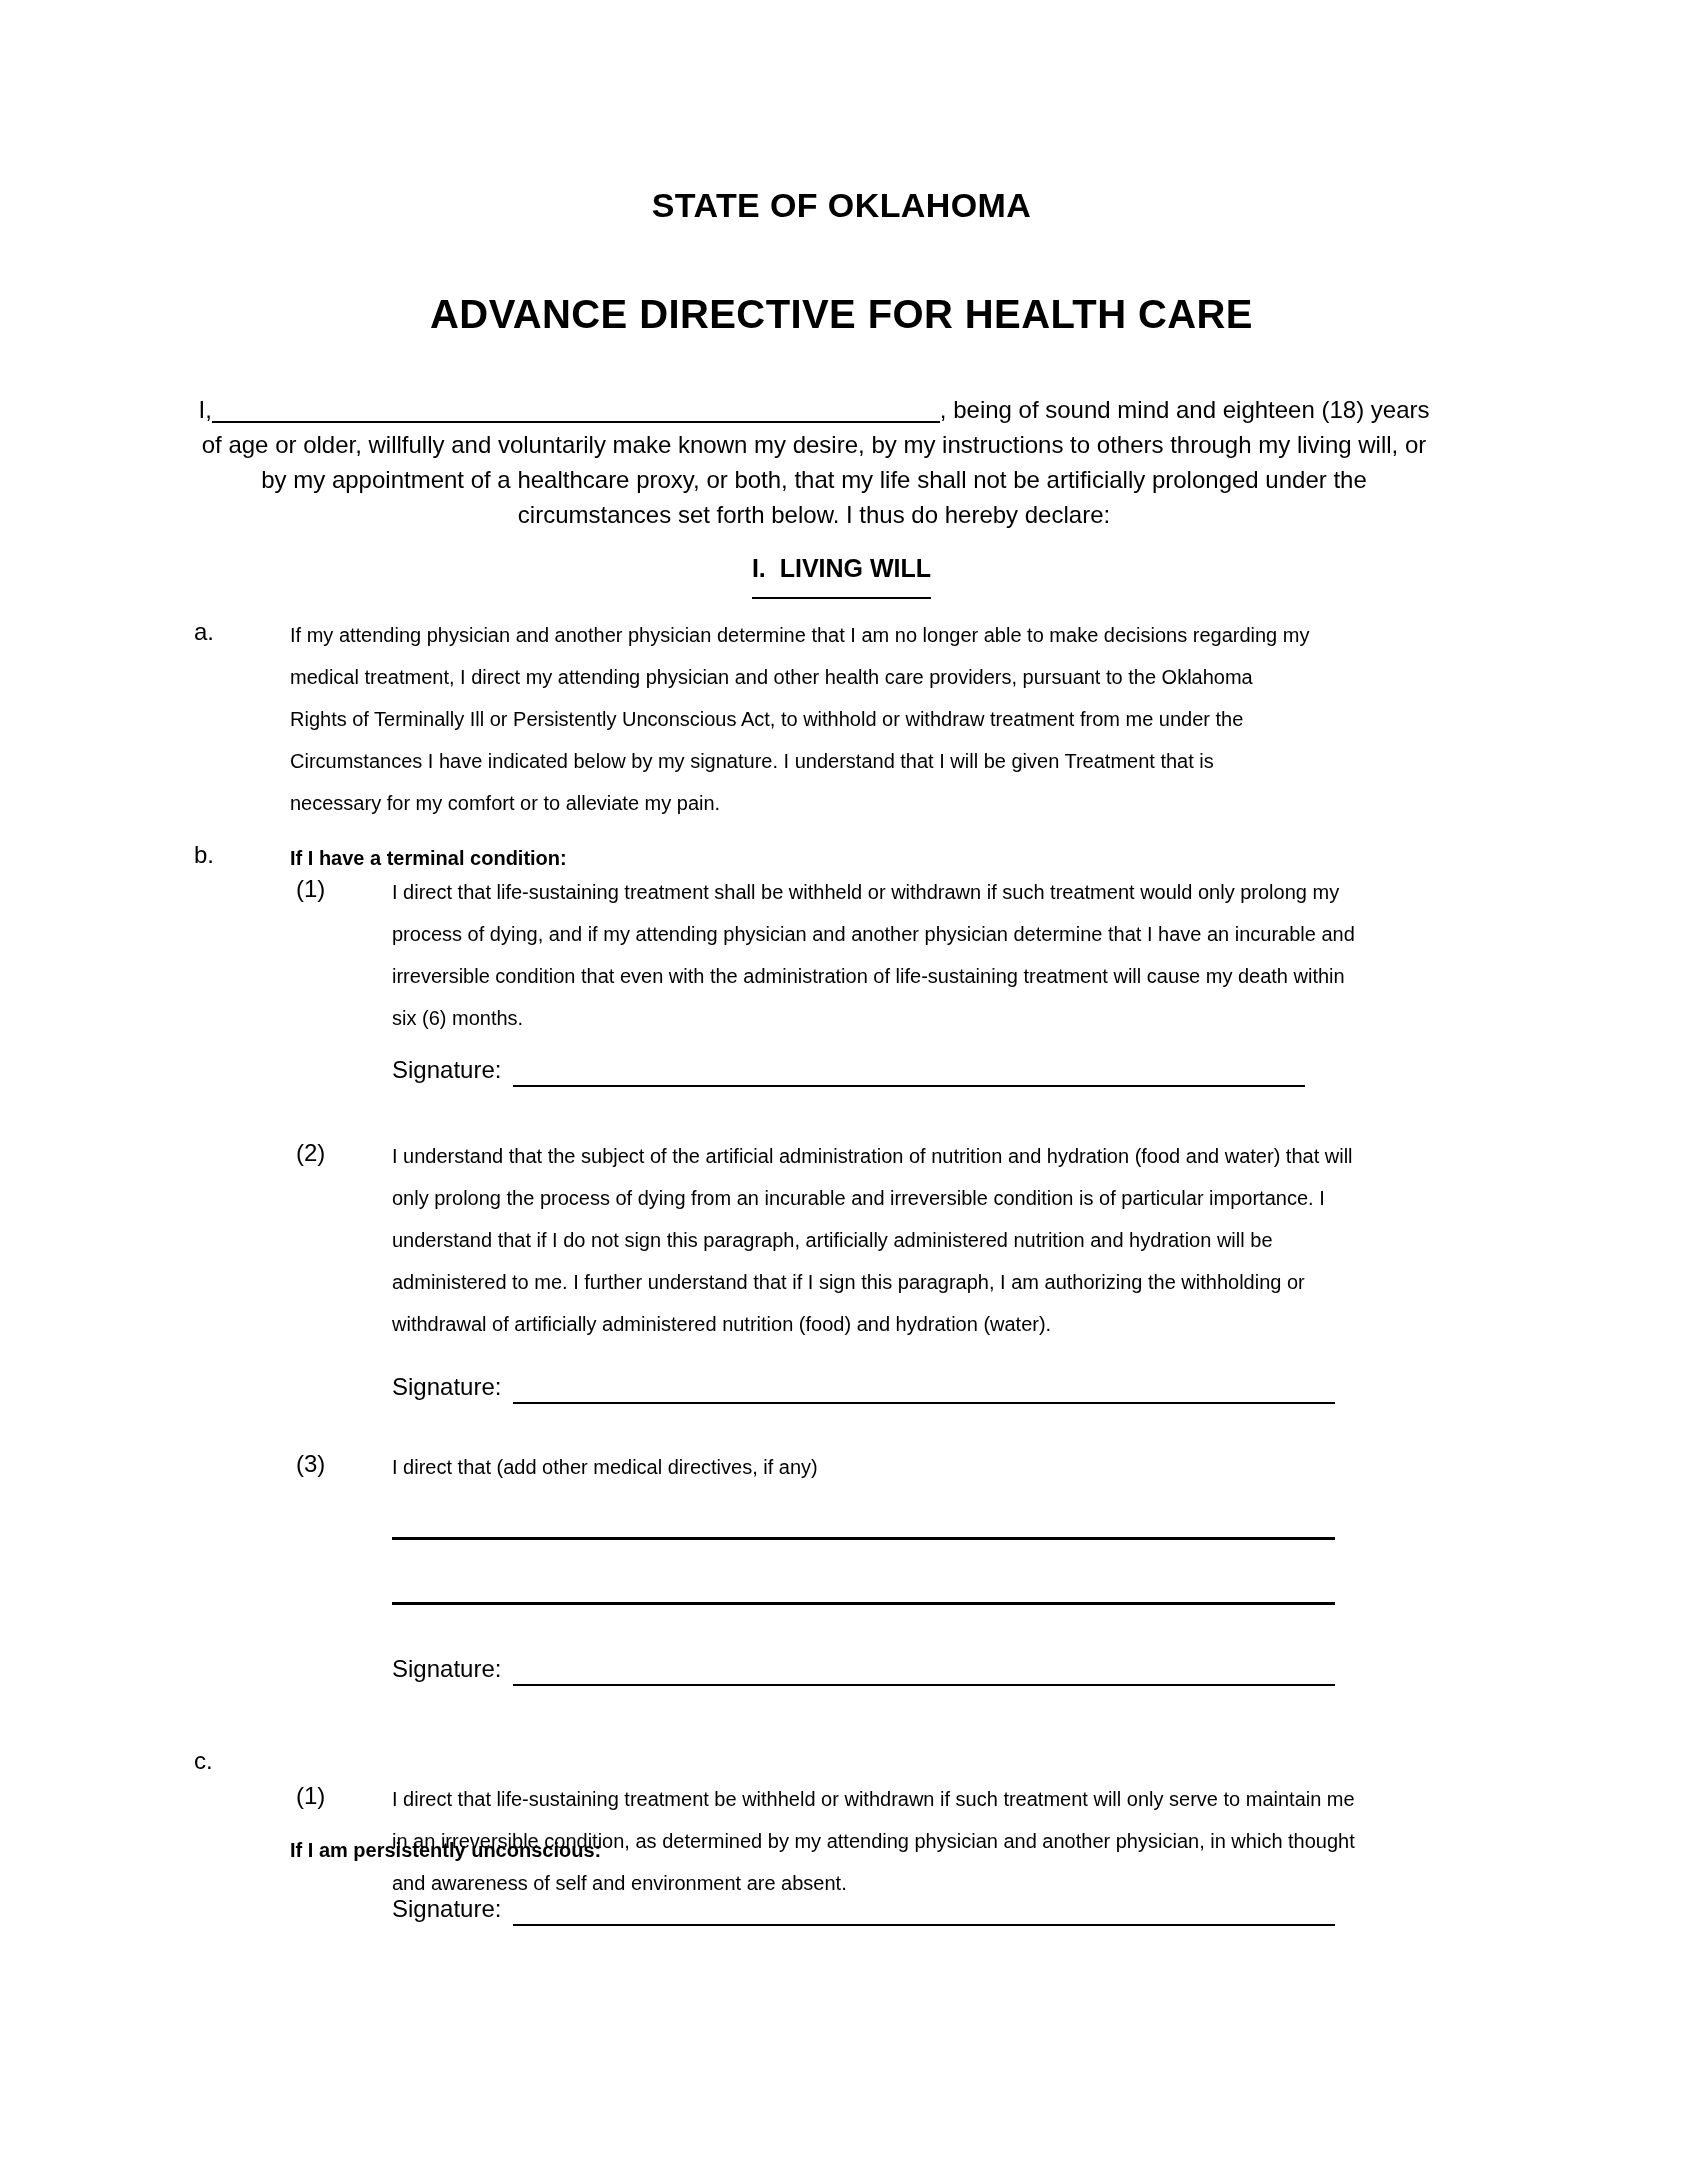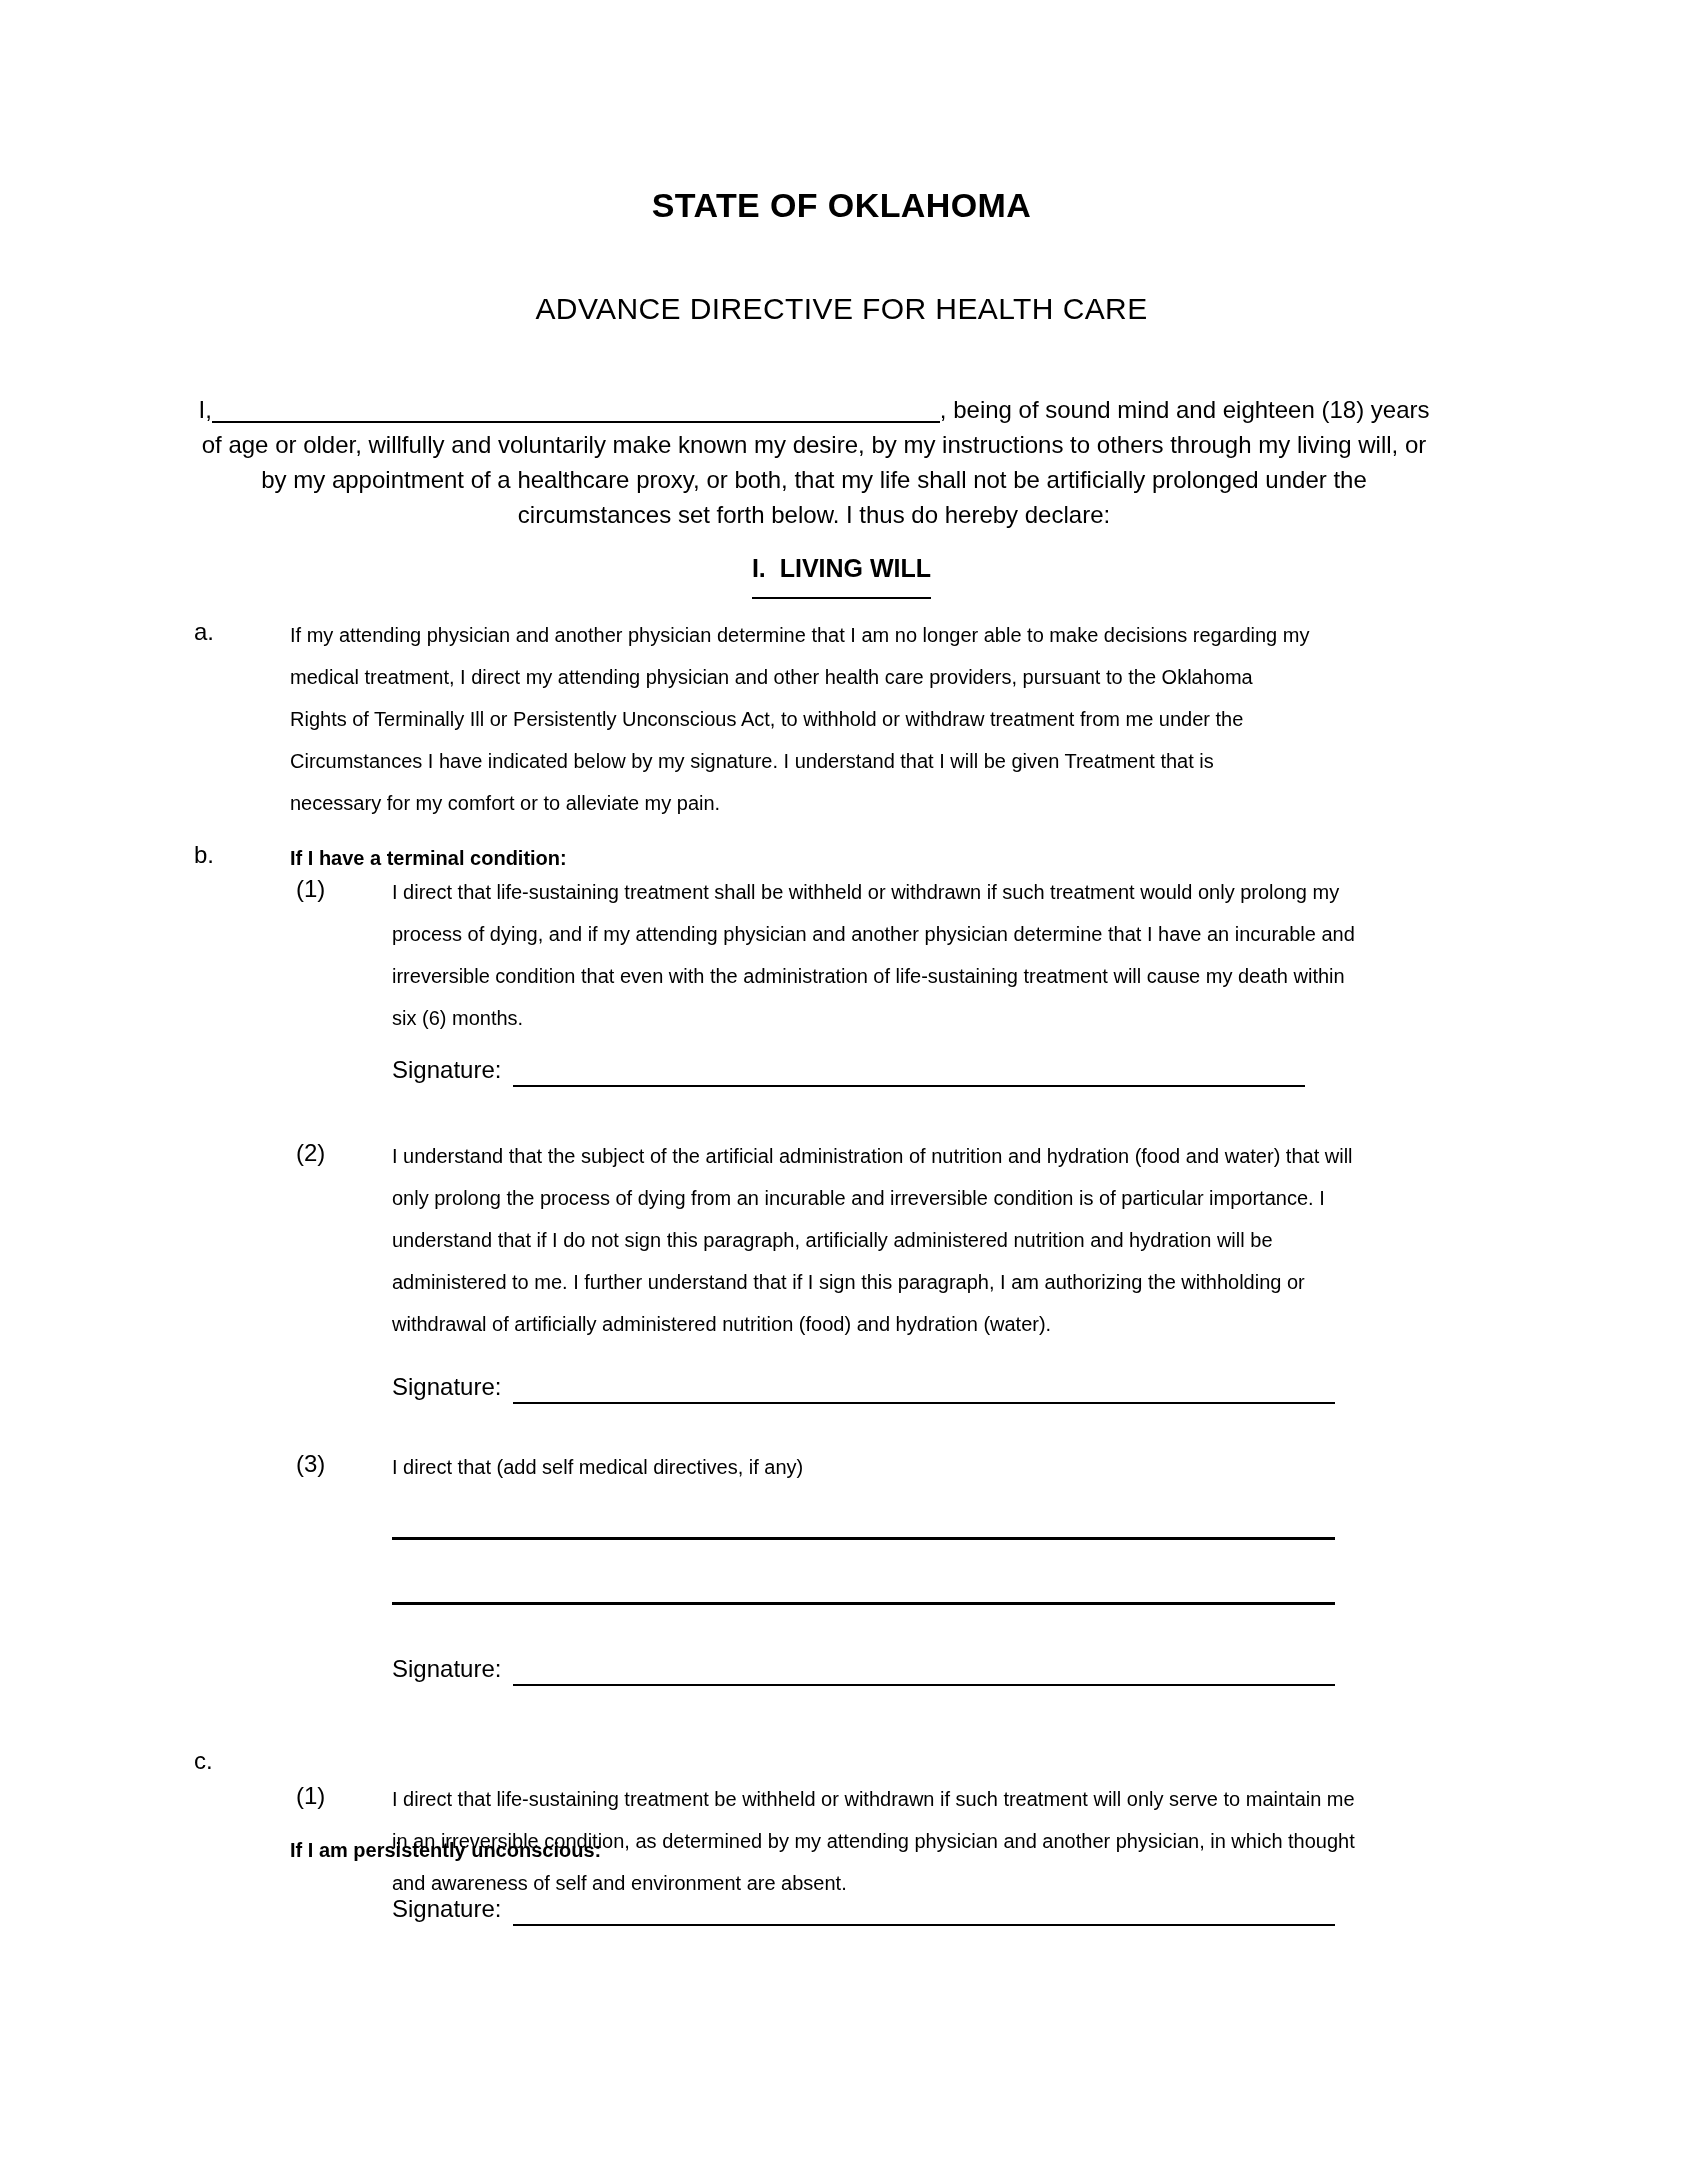--- a/index.html
+++ b/index.html
@@ -31,22 +31,22 @@
     text-align: center;
   }
   .doc-title-1 {
     top: 186px;
     font-size: 34px;
     font-weight: bold;
     letter-spacing: 0.4px;
   }
   .doc-title-2 {
     top: 292px;
-    font-size: 30px;
-    font-weight: normal;
+    font-size: 40px;
+    font-weight: bold;
     letter-spacing: 0.4px;
   }
 
   
   .intro {
     position: absolute;
     left: 194px;
     top: 392px;
     width: 1240px;
     font-size: 24px;
@@ -135,21 +135,21 @@
   <div class="blk" style="left:392px; top:871px; width:975px;">I direct that life-sustaining treatment shall be withheld or withdrawn if such treatment would only prolong my process of dying, and if my attending physician and another physician determine that I have an incurable and irreversible condition that even with the administration of life-sustaining treatment will cause my death within six (6) months.</div>
   <div class="sig-label" style="left:392px; top:1052px;">Signature:</div>
   <div class="sig-rule" style="left:513px; top:1085px; width:792px;"></div>
 
   <div class="marker" style="left:296px; top:1135px;">(2)</div>
   <div class="blk" style="left:392px; top:1135px; width:975px;">I understand that the subject of the artificial administration of nutrition and hydration (food and water) that will only prolong the process of dying from an incurable and irreversible condition is of particular importance.  I understand that if I do  not sign this paragraph, artificially administered nutrition and hydration will be administered to me.  I further understand that if I sign this paragraph, I am authorizing the withholding or withdrawal of artificially administered nutrition (food) and hydration (water).</div>
   <div class="sig-label" style="left:392px; top:1369px;">Signature:</div>
   <div class="sig-rule" style="left:513px; top:1402px; width:822px;"></div>
 
   <div class="marker" style="left:296px; top:1446px;">(3)</div>
-  <div class="blk" style="left:392px; top:1446px; width:975px;">I direct that (add self medical directives, if any)</div>
+  <div class="blk" style="left:392px; top:1446px; width:975px;">I direct that (add other medical directives, if any)</div>
 
   <div class="rule" style="left:392px; top:1537px; width:943px;"></div>
   <div class="rule" style="left:392px; top:1602px; width:943px;"></div>
 
   <div class="sig-label" style="left:392px; top:1651px;">Signature:</div>
   <div class="sig-rule" style="left:513px; top:1684px; width:822px;"></div>
 
   <div class="marker" style="left:194px; top:1743px;">c.</div>
   <div class="blk bold" style="left:290px; top:1829px; width:1020px;">If I am persistently unconscious:</div>
 

